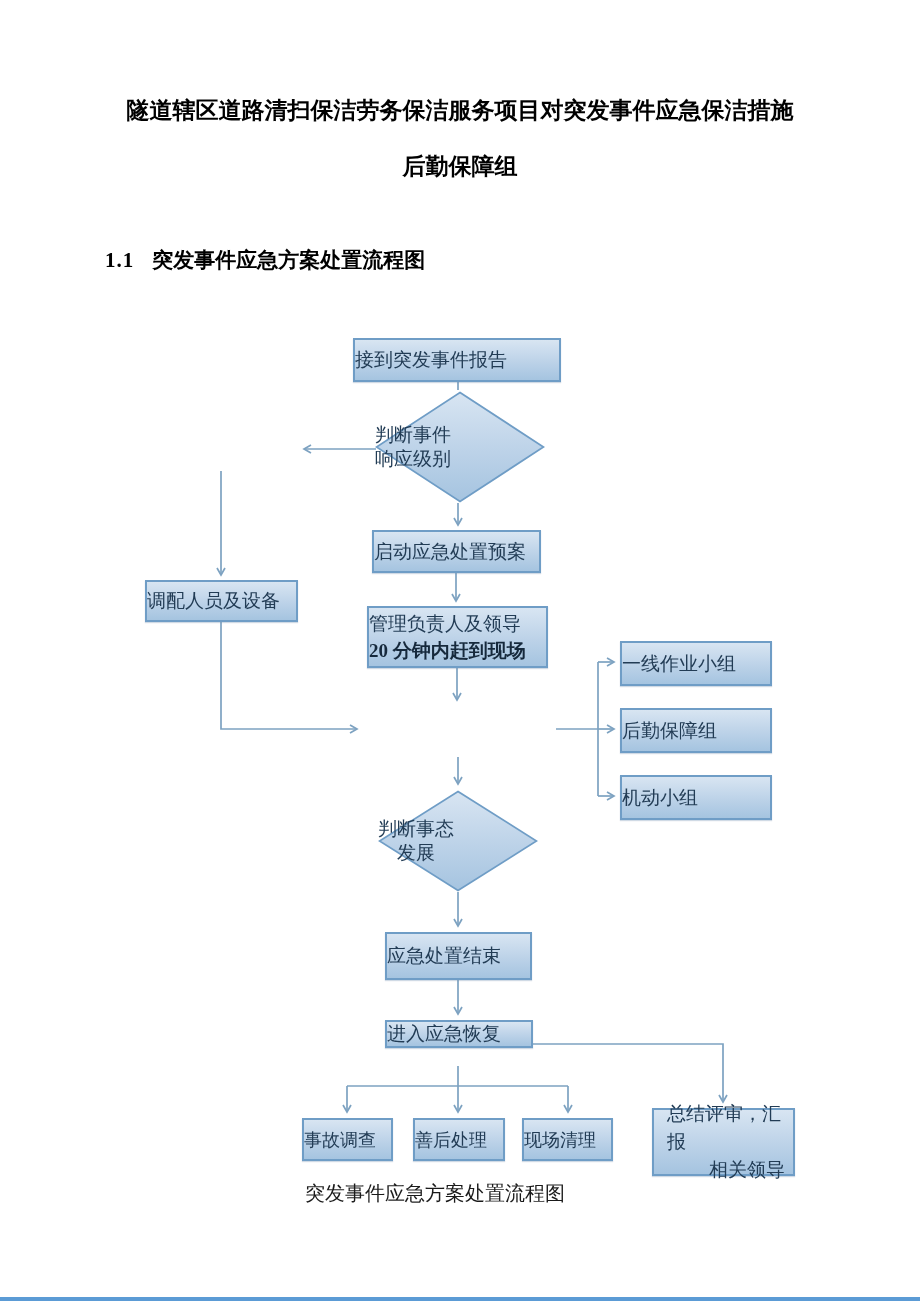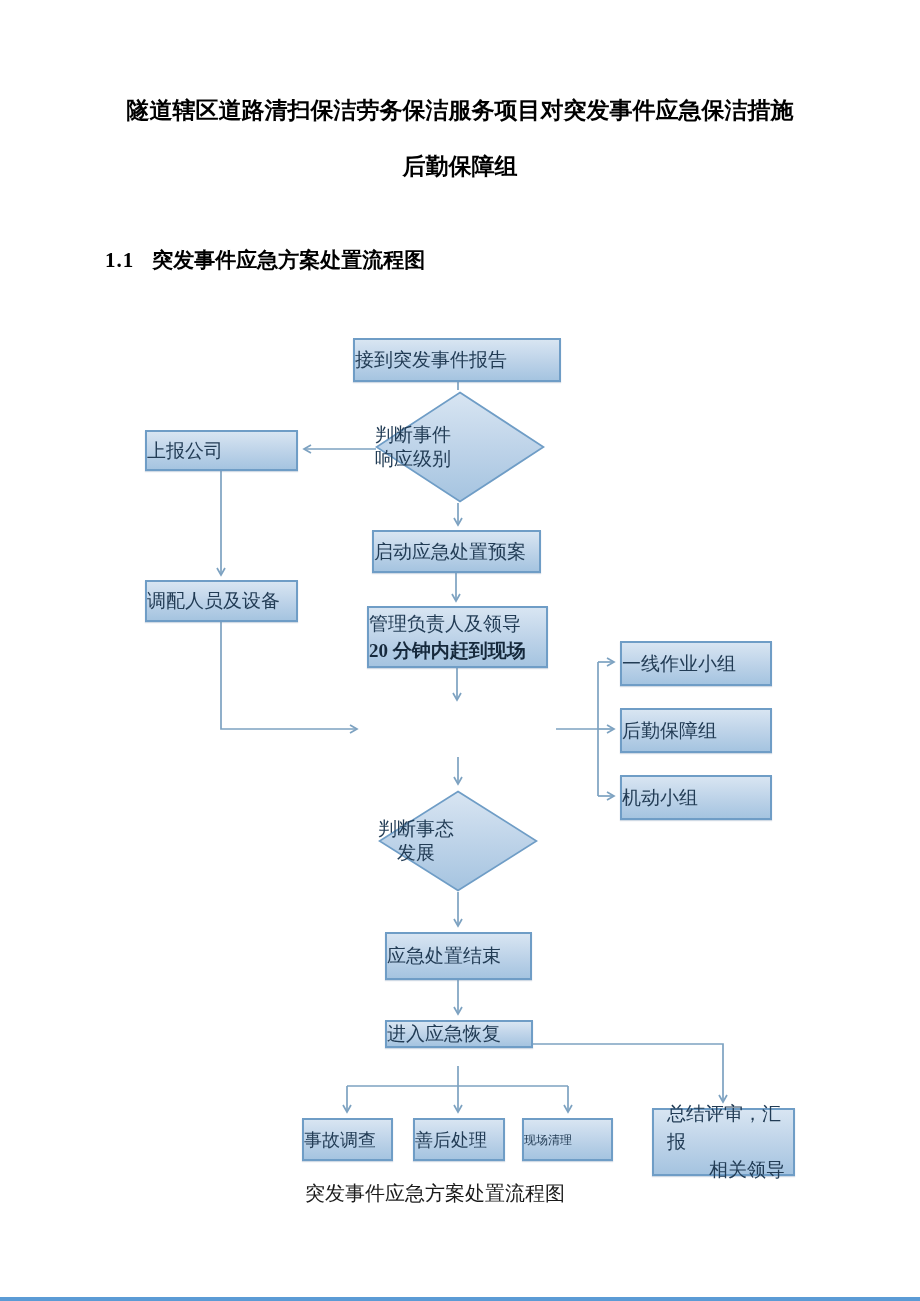--- a/index.html
+++ b/index.html
@@ -146,23 +146,20 @@
     <div class="node diamond" style="left:375px;top:391px;width:170px;height:112px">
       <svg class="dshape" width="170" height="112" viewBox="0 0 170 112">
         <polygon points="85,1.5 168.5,56 85,110.5 1.5,56" fill="url(#boxgrad)" stroke="#6f9dc6" stroke-width="1.8"></polygon>
       </svg>
       <div class="dlabel">
         <div>判断事件</div>
         <div>响应级别</div>
       </div>
     </div>
 
-    <div class="node box" style="left:145px;top:430px;width:153px;height:41px">
-      <span>上报公司</span>
-    </div>
 
     <div class="node box" style="left:372px;top:530px;width:169px;height:43px">
       <span>启动应急处置预案</span>
     </div>
 
     <div class="node box" style="left:145px;top:580px;width:153px;height:42px">
       <span>调配人员及设备</span>
     </div>
 
     <div class="node box" style="left:367px;top:606px;width:181px;height:62px;line-height:27px">
@@ -202,21 +199,21 @@
     </div>
 
     <div class="node box" style="left:302px;top:1118px;width:91px;height:43px;font-size:18px">
       <span>事故调查</span>
     </div>
 
     <div class="node box" style="left:413px;top:1118px;width:92px;height:43px;font-size:18px">
       <span>善后处理</span>
     </div>
 
-    <div class="node box" style="left:522px;top:1118px;width:91px;height:43px;font-size:12px">
+    <div class="node box" style="left:522px;top:1118px;width:91px;height:43px;font-size:18px">
       <span>现场清理</span>
     </div>
 
     <div class="node box left-align" style="left:652px;top:1108px;width:143px;height:68px;line-height:28px">
       <div>总结评审，汇报</div>
       <div>相关领导</div>
     </div>
 
     <div class="caption">突发事件应急方案处置流程图</div>
   </div>

